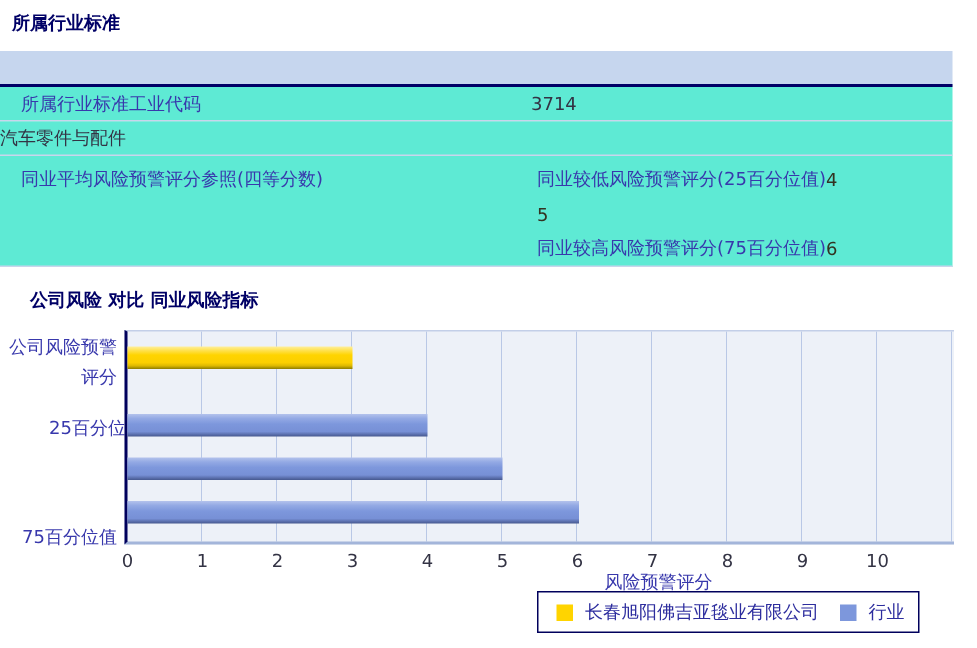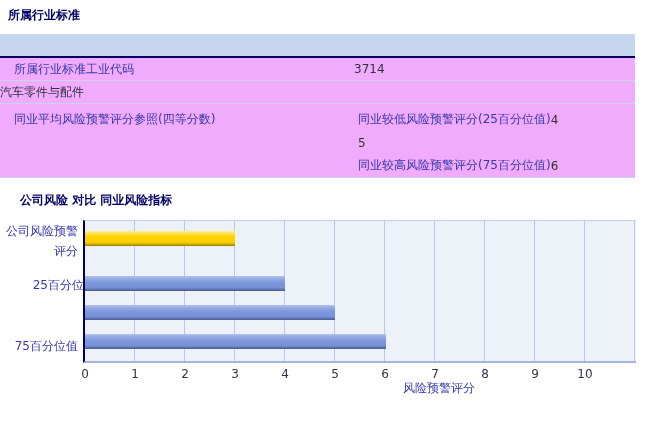--- a/index.html
+++ b/index.html
@@ -6,21 +6,21 @@
   body { background:#fff; font-family:"DejaVu Sans", sans-serif; }
   .page { position:relative; width:651px; height:432px; background:#ffffff; overflow:hidden; }
 
   .sec-title { position:absolute; left:8px; font-size:12px; font-weight:bold; color:#000066; }
   .sec1-title { top:7px; }
   .sec2-title { top:192px;margin-left:12px; }
 
   
   .tbl { position:absolute; top:34px; left:0; width:635px; font-size:12px; }
   .tbl-header { height:24px; background:#c6d6ee; border-bottom:2px solid #000066; }
-  .trow { background:#f0abfc; border-bottom:1px solid #c9d5ec; display:flex; }
+  .trow { background:#5eead4; border-bottom:1px solid #c9d5ec; display:flex; }
   .trow-sm { height:23px; align-items:center; }
   .trow-lg { height:74px; align-items:flex-start; }
   .tlabel { color:#3838ac; padding-left:14px; width:354px; flex:none; }
   .trow-lg .tlabel { padding-top:7px; }
   .tvalue { color:#333344; }
   .subrows { flex:1; padding-top:4px; }
   .subrow { height:23px; display:flex; justify-content:flex-start; align-items:center; padding:0 16px 0 4px; }
   .sublabel { color:#3838ac; }
   .subvalue { color:#333322; }
 
@@ -28,21 +28,21 @@
   .chart { position:absolute; top:218px; left:0; width:536px; height:214px; font-size:12px; }
   .plot { position:absolute; top:2px; left:83px; width:553px; height:143px;
           background:#edf1f8;
           border-left:2px solid #00005c; border-top:1px solid #c3cfe8; border-bottom:2px solid #a3b5da;
           background-image:repeating-linear-gradient(to right, transparent 0, transparent 49px, #b9c8e6 49px, #b9c8e6 50px); }
   .bar { position:absolute; left:0; height:15px; }
   .bar-company { background:linear-gradient(to bottom, #ffef9a 0%, #ffe14d 18%, #ffd400 38%, #fbcf00 72%, #dcb800 86%, #8d7c00 100%); }
   .bar-industry { background:linear-gradient(to bottom, #b3c2ec 0%, #93a9e4 20%, #7d97dc 45%, #7790d6 78%, #46588f 100%); }
   .bar0 { top:10px; } .bar1 { top:55px; } .bar2 { top:84px; } .bar3 { top:113px; }
   .ylab { position:absolute; left:0; width:78px; text-align:right; color:#3838ac; }
-  .ylab0 { top:3px; line-height:20px; } .ylab1 { top:59px;margin-left:18px; } .ylab2 { top:88px; } .ylab3 { top:120px; }
+  .ylab0 { top:3px; line-height:20px; } .ylab1 { top:59px;margin-left:18px; } .ylab2 { top:88px; } .ylab3 { top:132px; }
   .xticks { position:absolute; top:149px; left:83px; width:560px; height:14px; color:#333344; }
   .xtick { position:absolute; transform:translateX(-50%); }
   .xaxis-label { position:absolute; top:162px; right:61px; color:#3838ac; }
   .legend { position:absolute; top:176px; left:358px; width:255px; height:28px;
             background:#ffffff; border:1px solid #00005c; display:flex; align-items:center; padding:0 12px; }
   .swatch { width:11px; height:11px; flex:none; }
   .legend-label { color:#2d2d9e; margin-left:8px; white-space:nowrap; }
   .legend-gap { margin-left:14px; }
 </style>
 </head>
@@ -106,15 +106,21 @@
       <span class="xtick" style="left:252px">5</span>
       <span class="xtick" style="left:302px">6</span>
       <span class="xtick" style="left:352px">7</span>
       <span class="xtick" style="left:402px">8</span>
       <span class="xtick" style="left:452px">9</span>
       <span class="xtick" style="left:502px">10</span>
     </div>
 
     <div class="xaxis-label">风险预警评分</div>
 
+    <div class="legend">
+      <span class="swatch" style="background: rgb(255, 212, 0);"></span>
+      <span class="legend-label">长春旭阳佛吉亚毯业有限公司</span>
+      <span class="swatch legend-gap" style="background: rgb(125, 151, 220);"></span>
+      <span class="legend-label">行业</span>
+    </div>
   </div>
 
 </div>
 
 </body></html>

